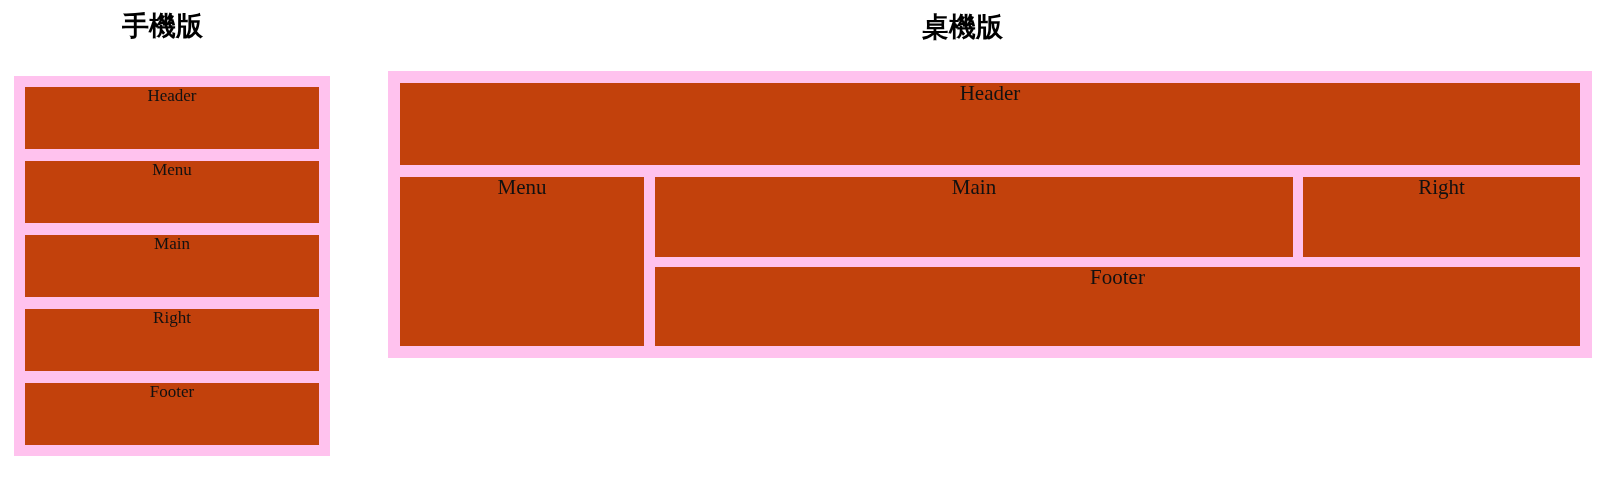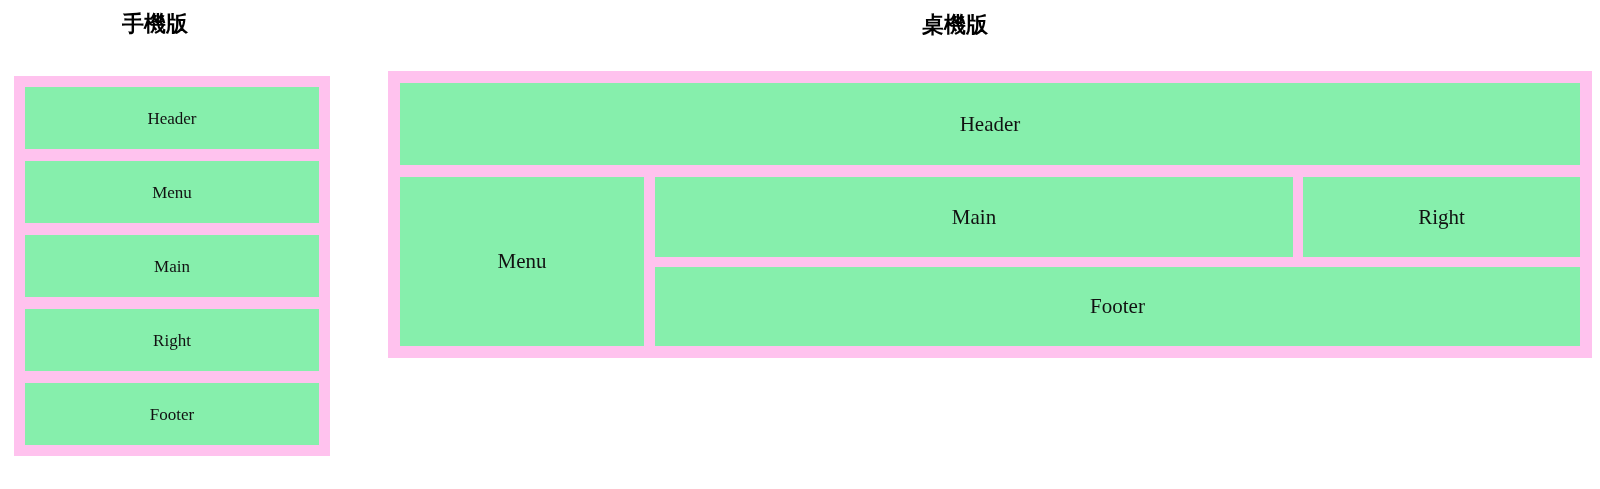--- a/index.html
+++ b/index.html
@@ -15,40 +15,40 @@
     overflow: hidden;
     font-family: "Liberation Sans", "DejaVu Sans", sans-serif;
   }
 
   
   .section-title {
     position: absolute;
     margin: 0;
     font-family: "Liberation Sans", "DejaVu Sans", sans-serif;
     font-weight: bold;
-    font-size: 22px;
+    font-size: 27px;
     line-height: 1;
     color: #000000;
     white-space: nowrap;
   }
   #mobile-title  { left: 122px; top: 13px; }
   #desktop-title { left: 922px; top: 14px; }
 
   
   .wireframe {
     position: absolute;
     background: #ffc2ee;          
     box-sizing: border-box;
   }
   .cell {
     position: absolute;
-    background: #86efac;          
+    background: #c2410c;          
     box-sizing: border-box;
     display: flex;
-    align-items: center;
+    align-items: flex-start;
     justify-content: center;
     color: #111111;
     font-family: "Liberation Serif", "DejaVu Serif", serif;
     line-height: 1;
   }
 
   
   #mobile-wireframe {
     left: 14px;
     top: 76px;

